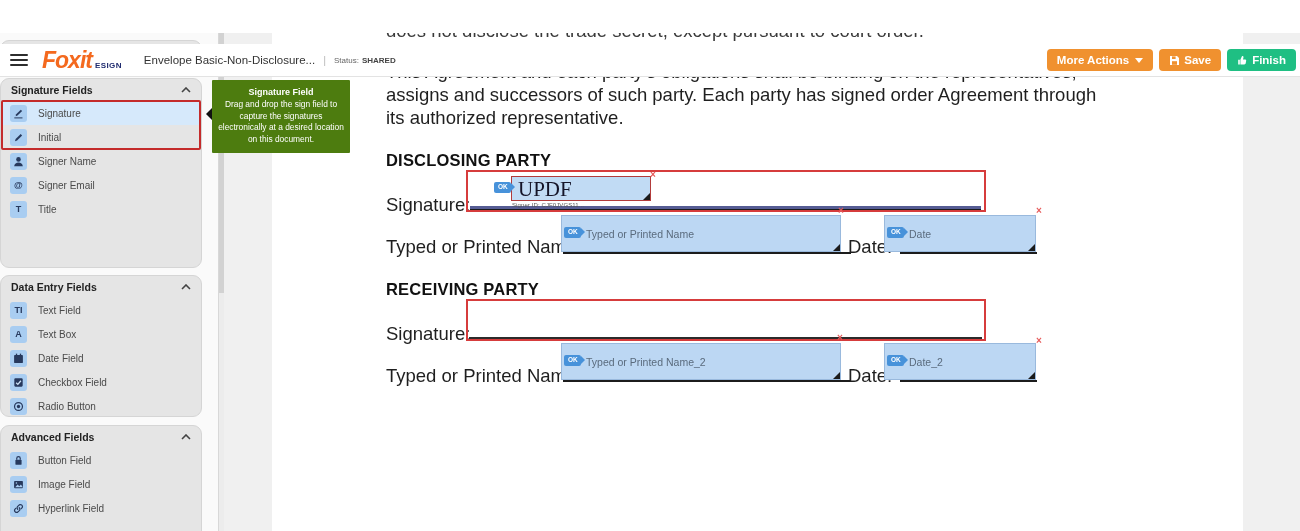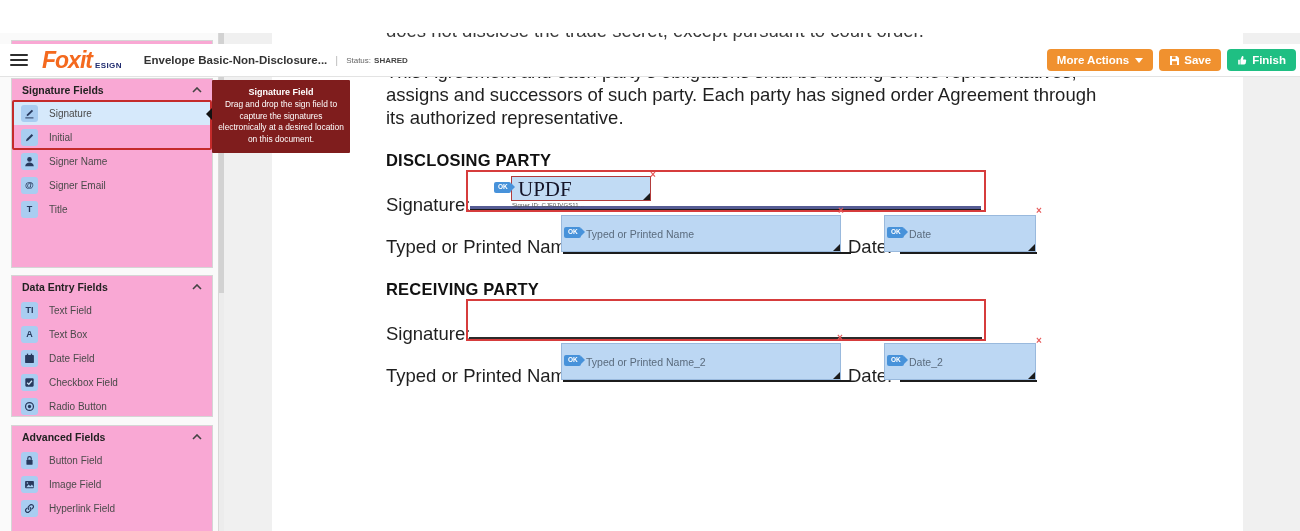--- a/index.html
+++ b/index.html
@@ -9,59 +9,59 @@
 
   
   .topbar { position:absolute; left:0; top:0; width:1300px; height:33px; background:#fff;
             border-bottom:1px solid #e3e3e3; display:flex; align-items:center; z-index:50;margin-top:44px; }
   .hamburger { width:18px; height:13px; margin-left:10px; display:flex; flex-direction:column;
                justify-content:space-between; cursor:pointer; }
   .hamburger span { display:block; height:2.4px; background:#2d2d2d; border-radius:1px; }
   .brand { display:flex; align-items:flex-end; margin-left:14px; }
   .brand-main { font-size:23px; font-weight:bold; font-style:italic; color:#f4691e; letter-spacing:-1px; line-height:22px; }
   .brand-sub { font-size:8px; font-weight:bold; color:#1e2a6e; margin-left:3px; margin-bottom:1px; letter-spacing:.4px; }
-  .doc-title { font-size:11.5px; font-weight:bold; color:#333; margin-left:22px; }
+  .doc-title { font-size:11.5px; font-weight:normal; color:#333; margin-left:22px; }
   .hdr-divider { font-size:11px; color:#bbb; margin:0 8px; }
   .status-wrap { font-size:8px; color:#666; display:flex; gap:3px; align-items:center; }
   .status-value { font-weight:bold; color:#444; }
   .hdr-btns { position:absolute; right:4px; top:5px; display:flex; gap:6px; }
   .btn { height:22px; border:none; border-radius:4px; color:#fff; font-size:11.5px; font-weight:bold;
          display:flex; align-items:center; justify-content:center; gap:4px; cursor:pointer;
          font-family:"Liberation Sans", sans-serif; padding:0 10px; }
   .btn-orange { background:#f0912f; }
   .btn-green { background:#1fbf83; }
   .caret-down { width:0; height:0; border-left:4px solid transparent; border-right:4px solid transparent;
                 border-top:5px solid #fff; display:inline-block; margin-left:2px; }
 
   
   .sidebar { position:absolute; left:0; top:33px; width:219px; height:498px; background:#fafafa;
              border-right:1px solid #d8d8d8; z-index:10; }
   .sidebar-scrolltrack { position:absolute; left:219px; top:33px; width:5px; height:498px; background:#ececec; z-index:9; }
   .sidebar-scrollthumb { position:absolute; left:219px; top:33px; width:5px; height:260px; background:#d2d2d2; z-index:9; }
-  .card { position:absolute; left:11px; width:202px; background:#f9a8d4; border:1px solid #d5d5d5; border-radius:0; }
+  .card { position:absolute; left:0; width:202px; background:#e5e5e5; border:1px solid #d5d5d5; border-radius:9px; }
   .card-recipient { top:7px; height:26px; display:flex; align-items:center; padding:0 10px; cursor:pointer; }
   .recip-swatch { width:12px; height:12px; background:#8bbcec; border-radius:2px; }
   .card-recipient .chev { margin-left:auto; }
   .sec-header { height:22px; display:flex; align-items:center; justify-content:space-between;
                 padding:0 10px; cursor:pointer; }
   .sec-title { font-size:10.5px; font-weight:bold; color:#222; }
   .item { height:24px; display:flex; align-items:center; gap:11px; padding-left:9px; cursor:pointer; }
   .item.selected { background:#d6e9fb; }
   .fldicon { width:17px; height:17px; background:#a9cdf1; border-radius:3px; display:flex;
              align-items:center; justify-content:center; color:#27395d; font-weight:bold;
              font-size:9px; flex:0 0 auto; }
   .ilabel { font-size:10px; color:#4a4a4a; }
   .sel-outline { position:absolute; left:0px; right:0px; top:21px; height:50px;
                  border:2px solid #c42b2b; border-radius:2px; pointer-events:none; z-index:5; }
   .card-sig { top:45px; height:190px; }
   .card-data { top:242px; height:142px; }
   .card-adv { top:392px; height:117px; }
 
   
-  .tooltip { position:absolute; left:212px; top:80px; width:138px; background:#7f1d1d; color:#fff;
+  .tooltip { position:absolute; left:212px; top:80px; width:138px; background:#4d7c0f; color:#fff;
              padding:6px 6px 7px; z-index:60; text-align:center; border-radius:1px; }
   .tooltip-title { font-size:9px; font-weight:bold; line-height:1.35; }
   .tooltip-body { font-size:8.4px; line-height:1.38; margin-top:1px; }
   .tooltip-arrow { position:absolute; left:-6px; top:28px; width:0; height:0;
                    border-top:6px solid transparent; border-bottom:6px solid transparent;
                    border-right:6px solid #121212; }
 
   
   .main { position:absolute; left:224px; top:33px; width:1076px; height:498px; background:#f0f0f0; }
   .page { position:absolute; left:48px; top:0; width:971px; height:498px; background:#fff; overflow:hidden; }

